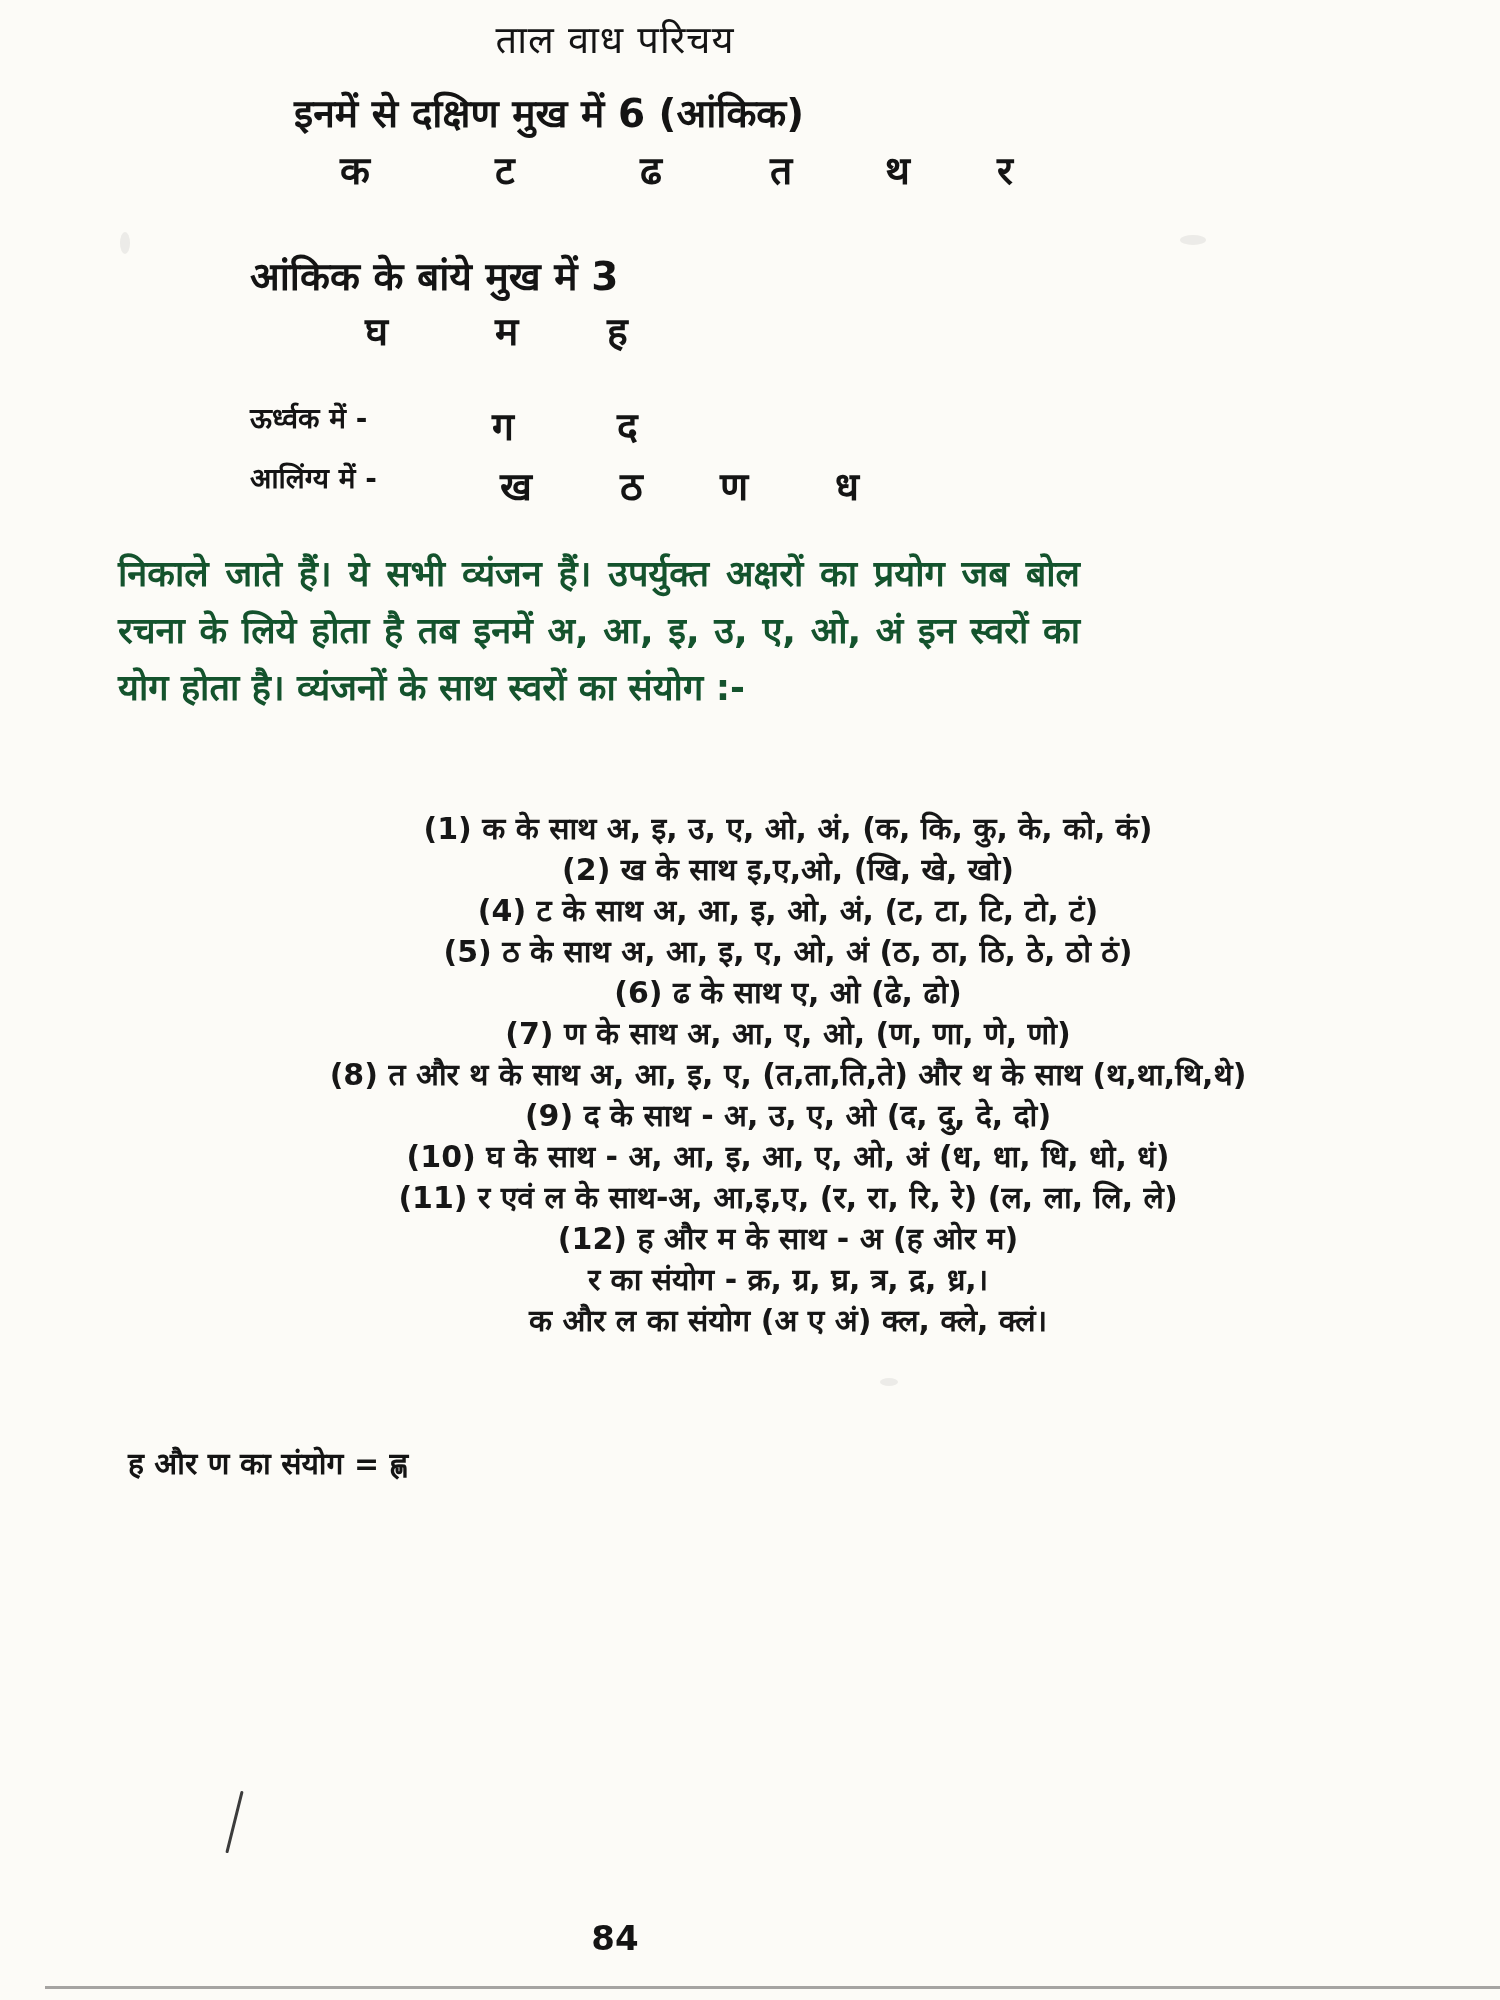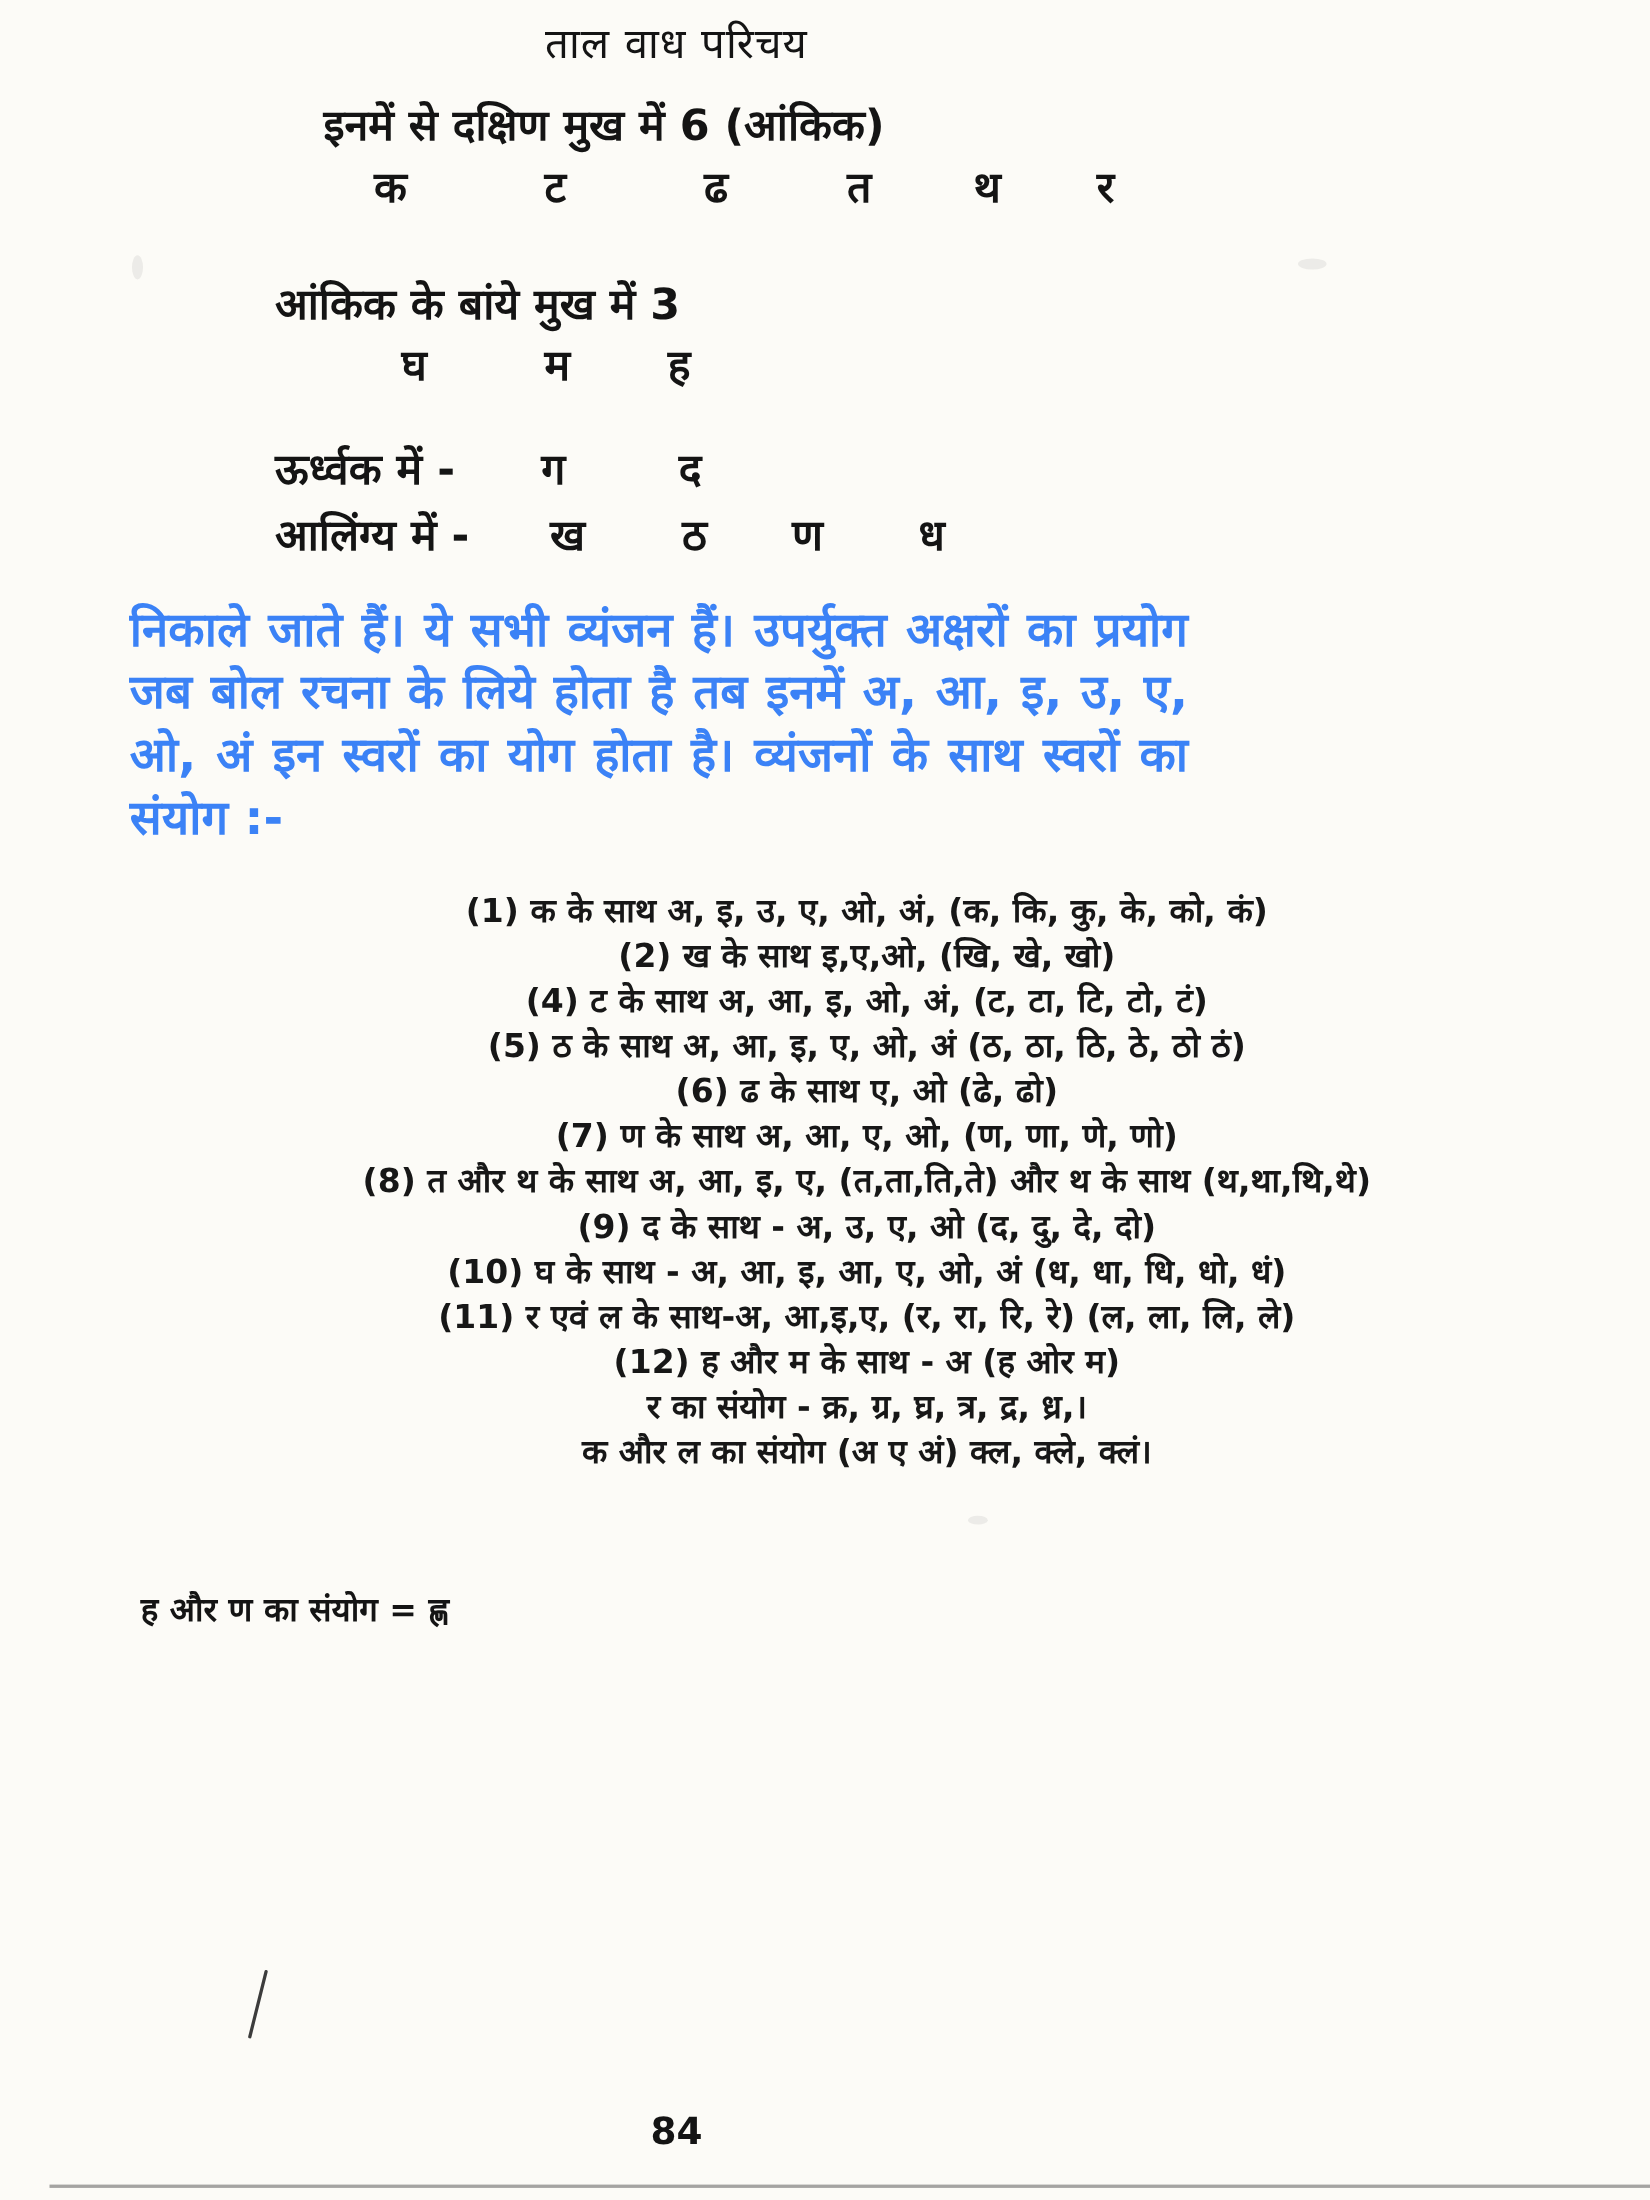--- a/index.html
+++ b/index.html
@@ -31,27 +31,27 @@
     font-weight: 700;
     white-space: nowrap;
   }
   .letters {
     display: flex;
     font-size: 39px;
     font-weight: 700;
     white-space: nowrap;
   }
   .letters span { display: inline-block; }
-  .row-label { display: inline-block; font-size: 39px; font-weight: 700; }
+  .row-label { display: inline-block; font-size: 28px; font-weight: 700; }
   .para {
-    font-size: 43px;
+    font-size: 36px;
     font-weight: 600;
     line-height: 57px;
     text-align: justify;
-    color: #3b82f6;
+    color: #14532d;
   }
   .list { font-size: 30px; font-weight: 600; color: #171717; text-align: center; }
   .list .list-item { line-height: 41px; white-space: nowrap; }
   .closing {
     font-size: 30px;
     font-weight: 600;
     white-space: nowrap;
   }
   .page-number {
     left: 0; top: 1918px;

